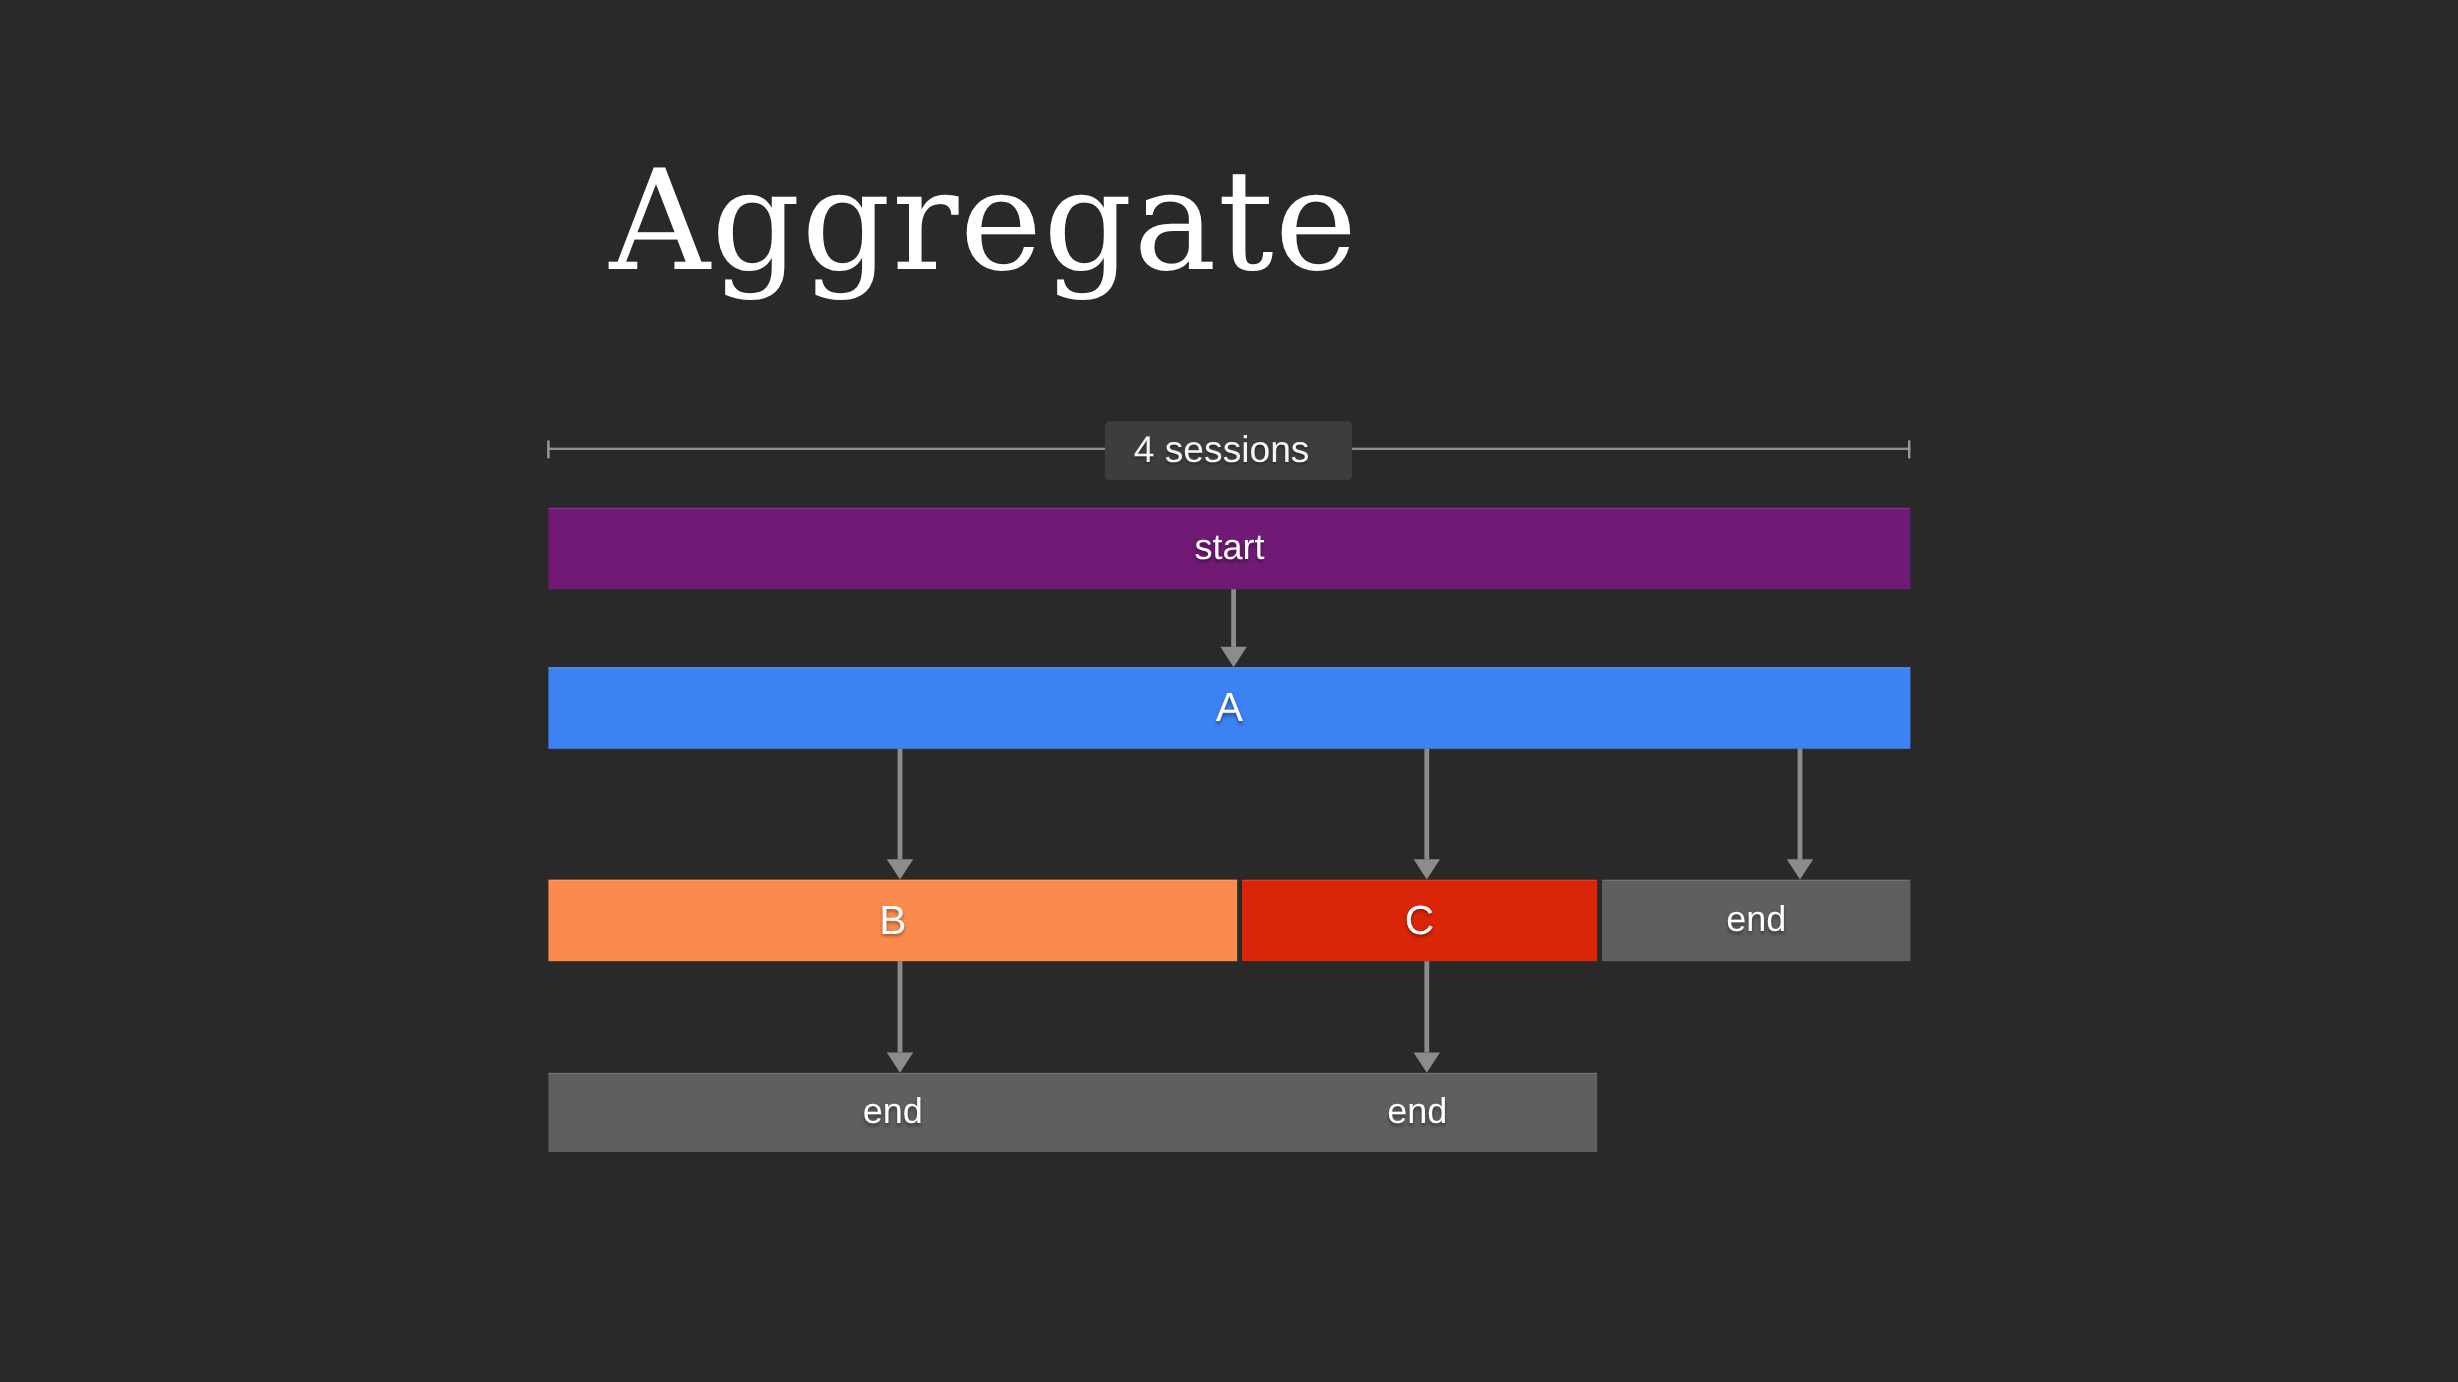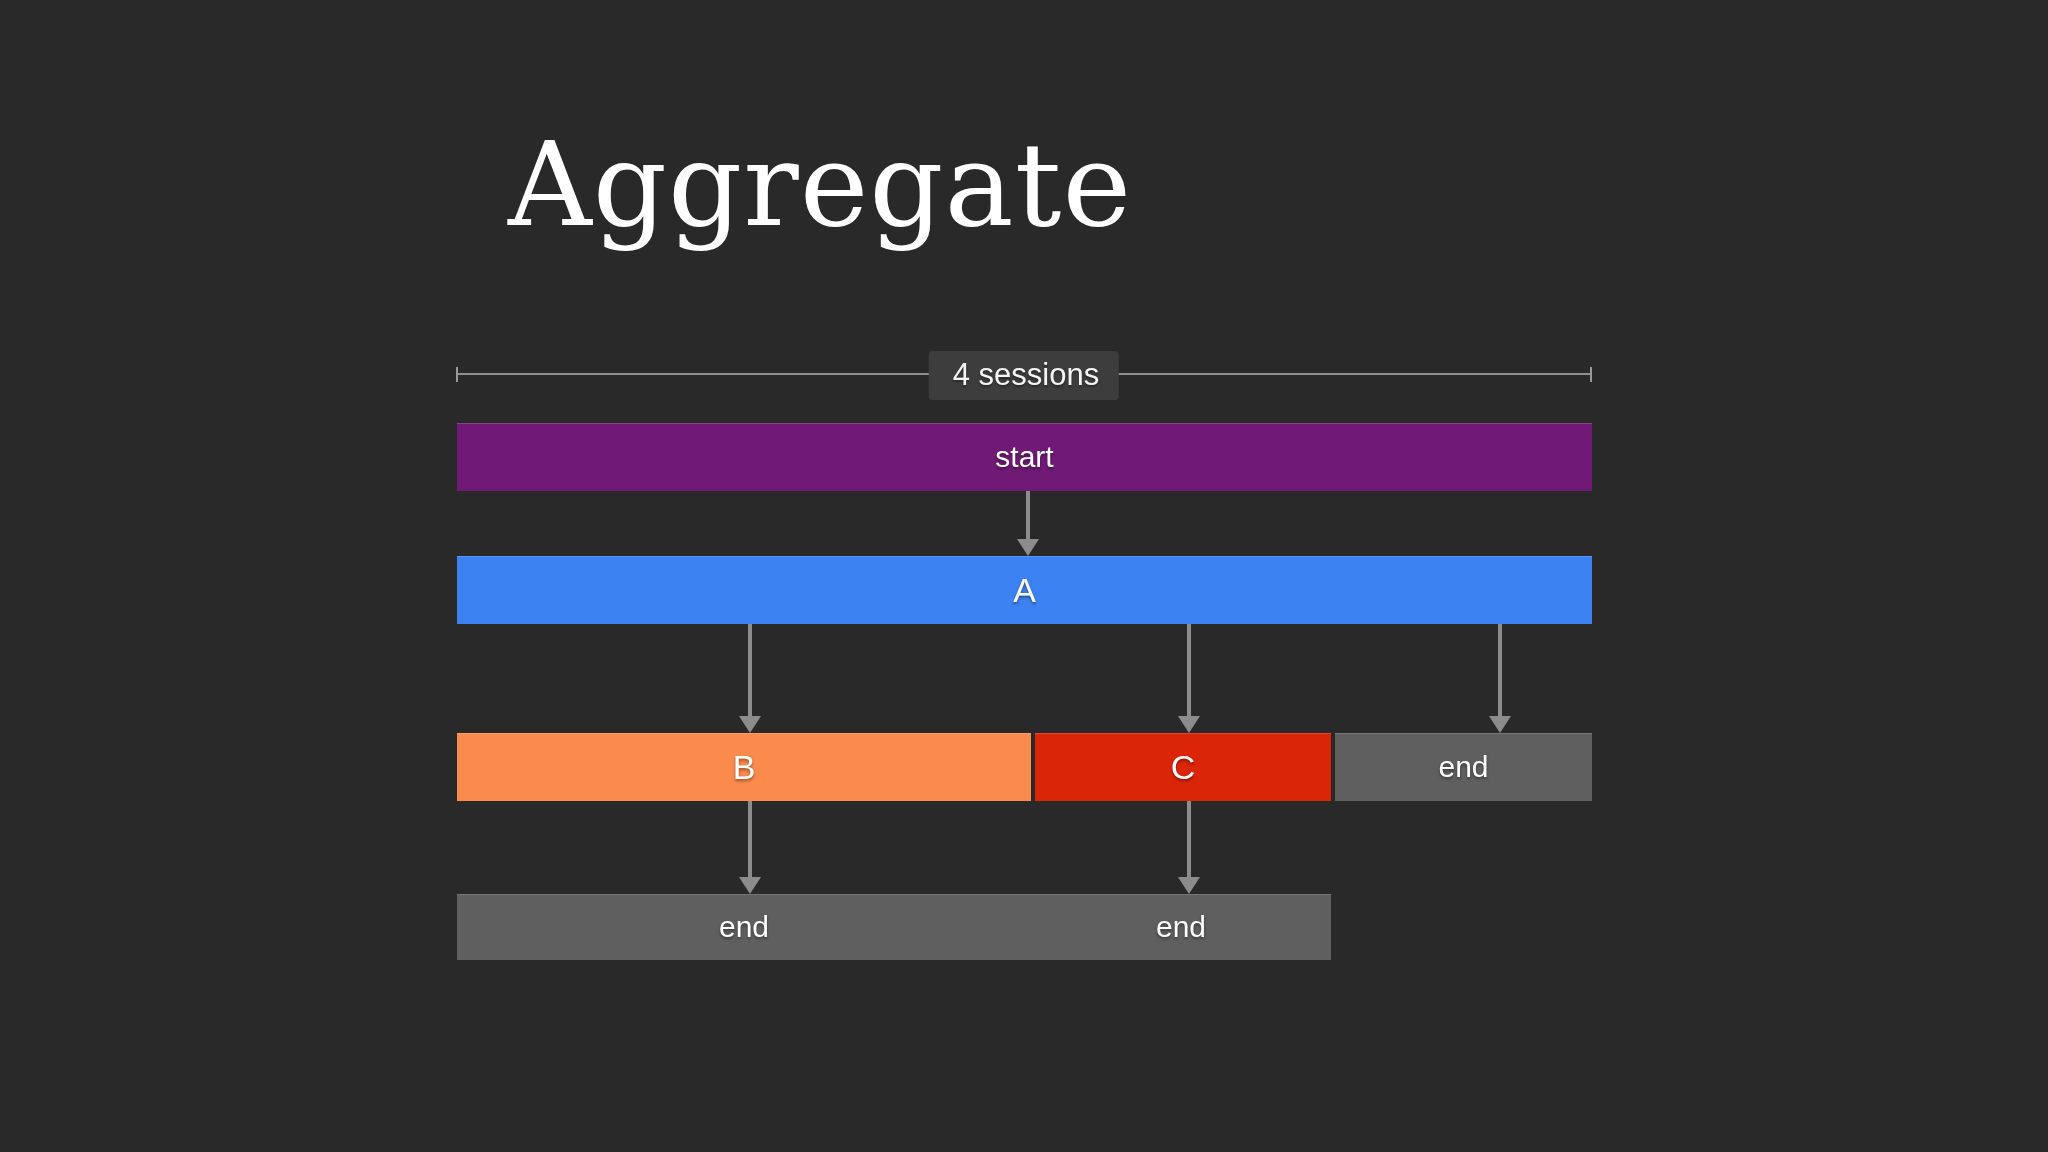--- a/index.html
+++ b/index.html
@@ -46,21 +46,21 @@
   .dim-tick.right { left: 1590px; }
   .dim-label {
     position: absolute;
     left: 1024px;
     top: 351px;
     transform: translateX(-50%);
     background: #3d3d3d;
     color: #f5f5f5;
     font-size: 31px;
     line-height: 1;
-    padding: 8px 20px 10px 24px;
+    padding: 8px 36px 10px 24px;
     border-radius: 4px;
     text-shadow: 0 2px 2px rgba(0,0,0,0.35);
     white-space: nowrap;
   }
 
   
   .bar {
     position: absolute;
     height: 68px;
     display: flex;

